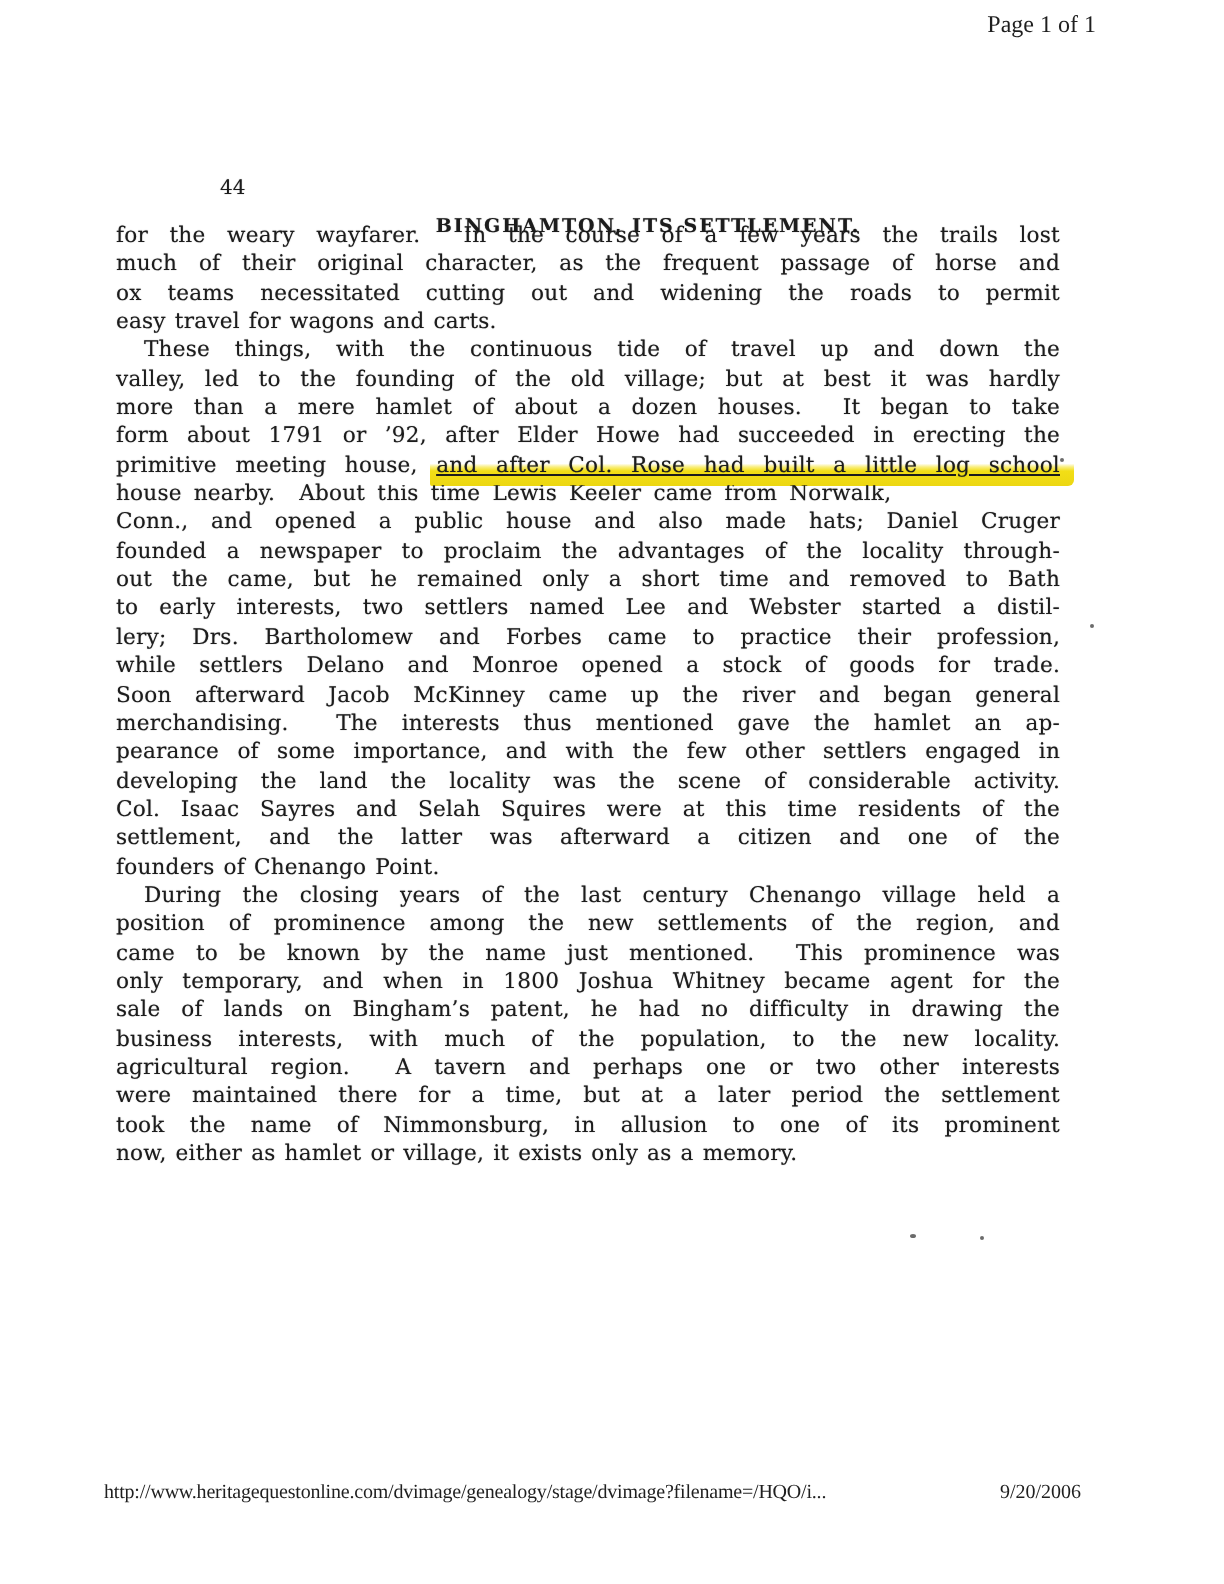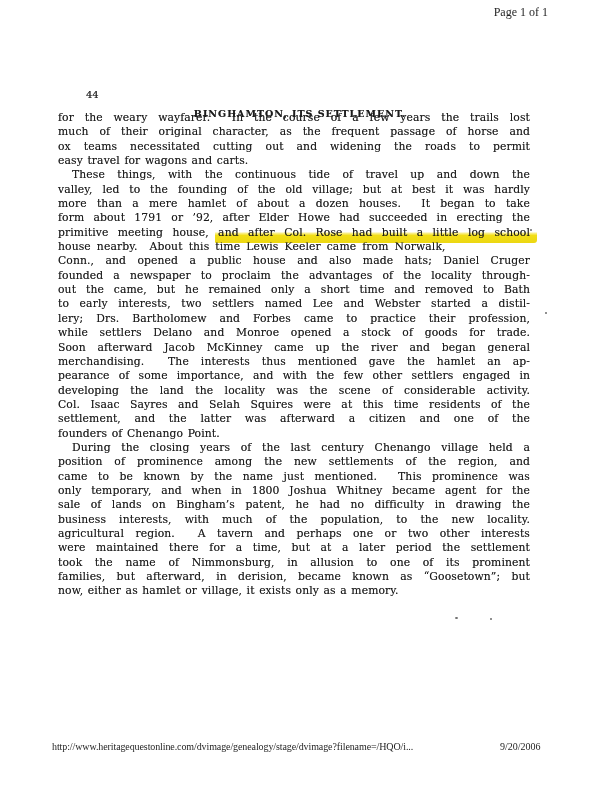--- a/index.html
+++ b/index.html
@@ -9,35 +9,35 @@
   
   .print-header{position:absolute;top:5px;right:64px;font-size:12px;color:#1f1f1f;}
   .print-footer{position:absolute;top:741px;left:0;width:612px;height:14px;font-size:10px;color:#1f1f1f;padding-left:34px;}
   .print-footer .url{position:absolute;left:52px;top:0;max-width:440px;overflow:hidden;white-space:nowrap;letter-spacing:-0.1px;}
   .print-footer .date{position:absolute;left:500px;top:0;}
 
   
   .scan{position:absolute;left:0;top:0;width:612px;height:740px;
         font-family:"DejaVu Serif",serif;color:#1c1c1c;
         text-shadow:0 0 0.5px rgba(30,30,30,0.55);}
-  .scan-head{position:absolute;left:64px;top:88px;width:472px;height:14px;}
+  .scan-head{position:absolute;left:88px;top:88px;width:472px;height:14px;}
   .pagenum{position:absolute;left:22px;top:1px;font-size:10px;}
   .running-title{text-align:center;font-weight:bold;font-size:9.5px;letter-spacing:1px;margin-top:20px;}
 
   .body{position:absolute;left:58px;top:111px;width:472px;
         font-size:10.8px;line-height:14.35px;letter-spacing:0.1px;word-spacing:1px;}
   .ln{white-space:normal;}
   .j{text-align:justify;text-align-last:justify;}
   .ind{text-indent:14px;}
   .fit{word-spacing:2.5px;}
 
   
   mark.hl{color:inherit;
     background:linear-gradient(180deg, rgba(244,224,20,0) 34%, rgba(244,224,20,0.55) 44%, var(--hl,#f2de16) 56%, #ecd712 100%);
-    padding:0 7px 4px 3px;margin:0 -7px 0 -3px;border-radius:0 6px 3px 1px;}
+    padding:0 7px 4px 3px;margin:0 -7px 0 -3px;border-radius:0 6px 3px 1px;text-decoration:underline;}
   
   .cut{display:inline-block;clip-path:inset(2.5px 0 0 0);}
 
   .speck{position:absolute;background:#3a3a3a;opacity:0.75;border-radius:50%;}
 </style>
 </head>
 <body>
 
 <div class="page">
 
@@ -81,21 +81,20 @@
 
       <div class="ln j ind">During the closing years of the last century Chenango village held a</div>
       <div class="ln j">position of prominence among the new settlements of the region, and</div>
       <div class="ln j">came to be known by the name just mentioned.&nbsp; This prominence was</div>
       <div class="ln j">only temporary, and when in 1800 Joshua Whitney became agent for the</div>
       <div class="ln j">sale of lands on Bingham’s patent, he had no difficulty in drawing the</div>
       <div class="ln j">business interests, with much of the population, to the new locality.</div>
       <div class="ln j">agricultural region.&nbsp; A tavern and perhaps one or two other interests</div>
       <div class="ln j">were maintained there for a time, but at a later period the settlement</div>
       <div class="ln j">took the name of Nimmonsburg, in allusion to one of its prominent</div>
-      <div class="ln j">families, but afterward, in derision, became known as “Goosetown”; but</div>
       <div class="ln">now, either as hamlet or village, it exists only as a memory.</div>
     </div>
 
     <div class="speck" style="left:530px;top:229px;width:2px;height:2px;"></div>
     <div class="speck" style="left:545px;top:312px;width:2px;height:2px;"></div>
     <div class="speck" style="left:455px;top:617px;width:3px;height:2px;"></div>
     <div class="speck" style="left:490px;top:618px;width:2px;height:2px;"></div>
   </div>
 
   <div class="print-footer">

